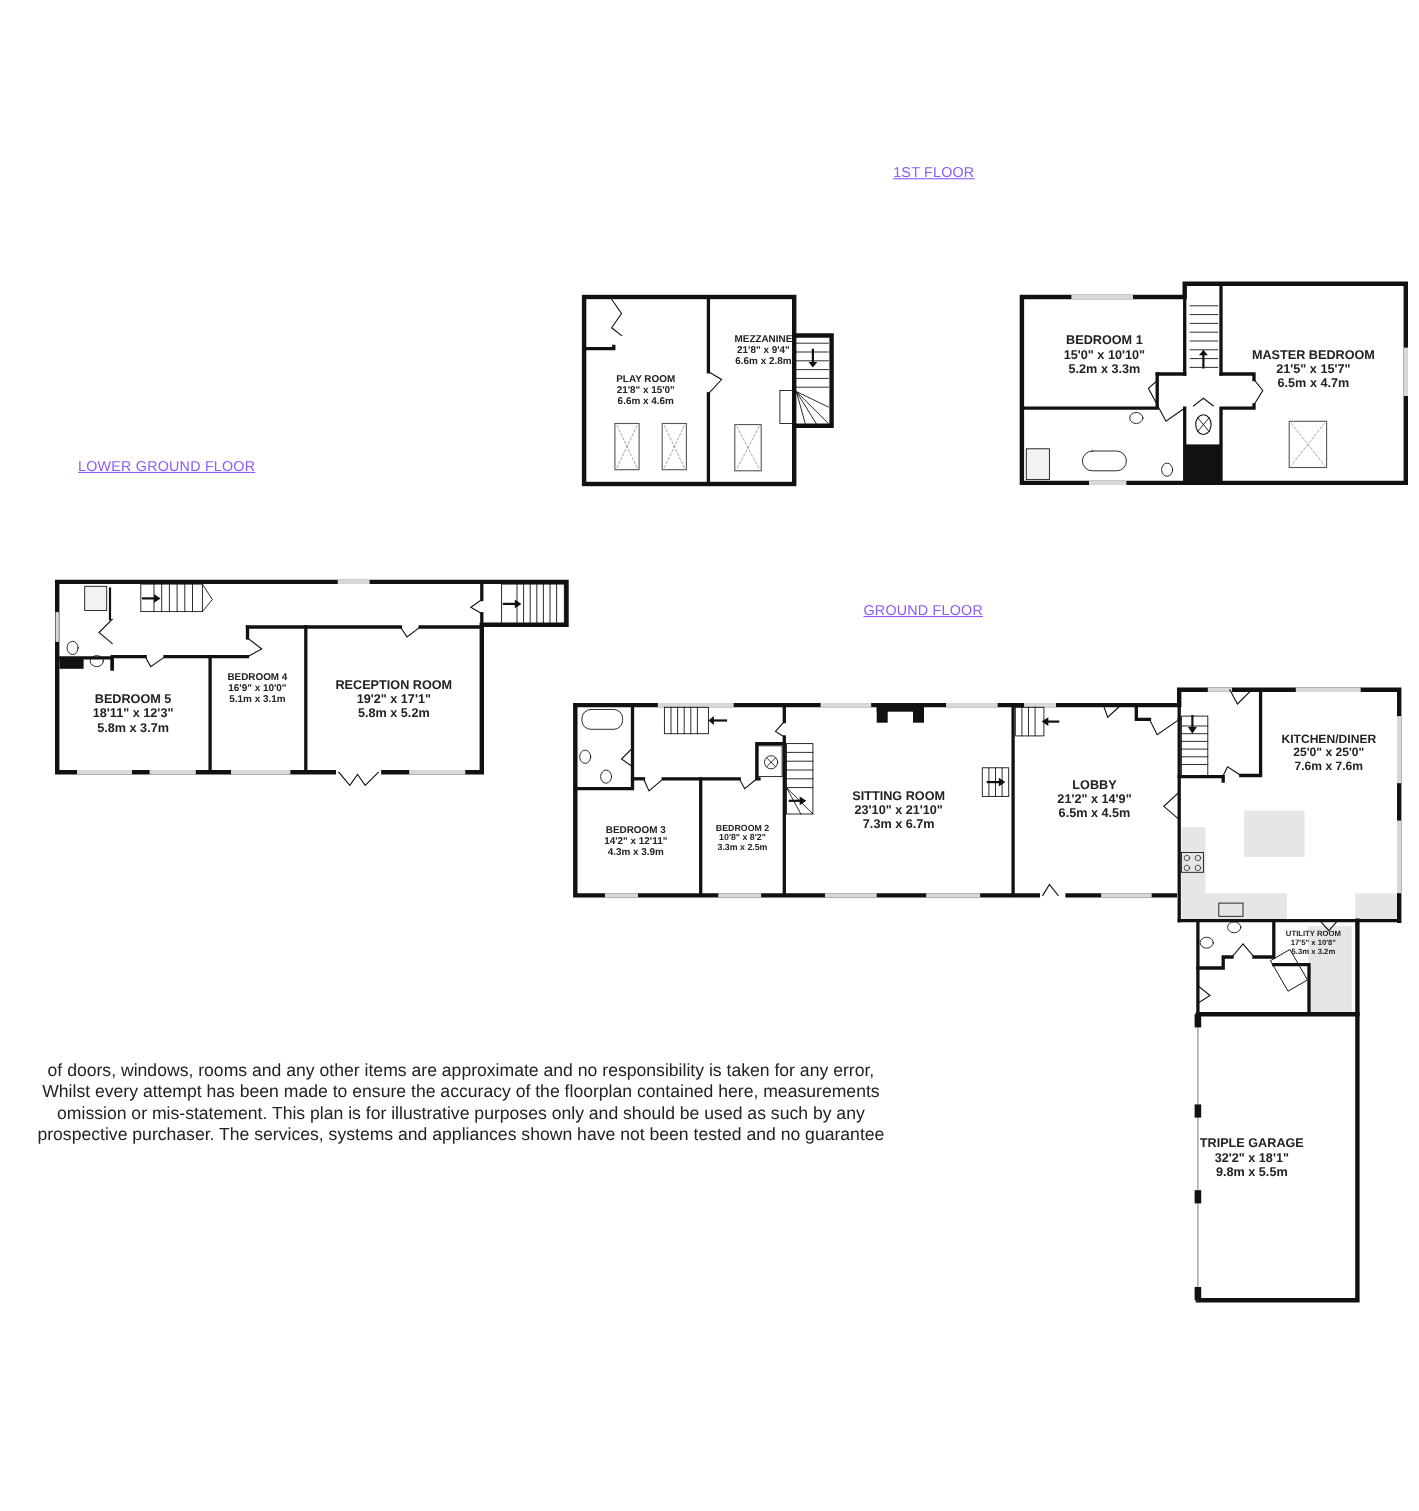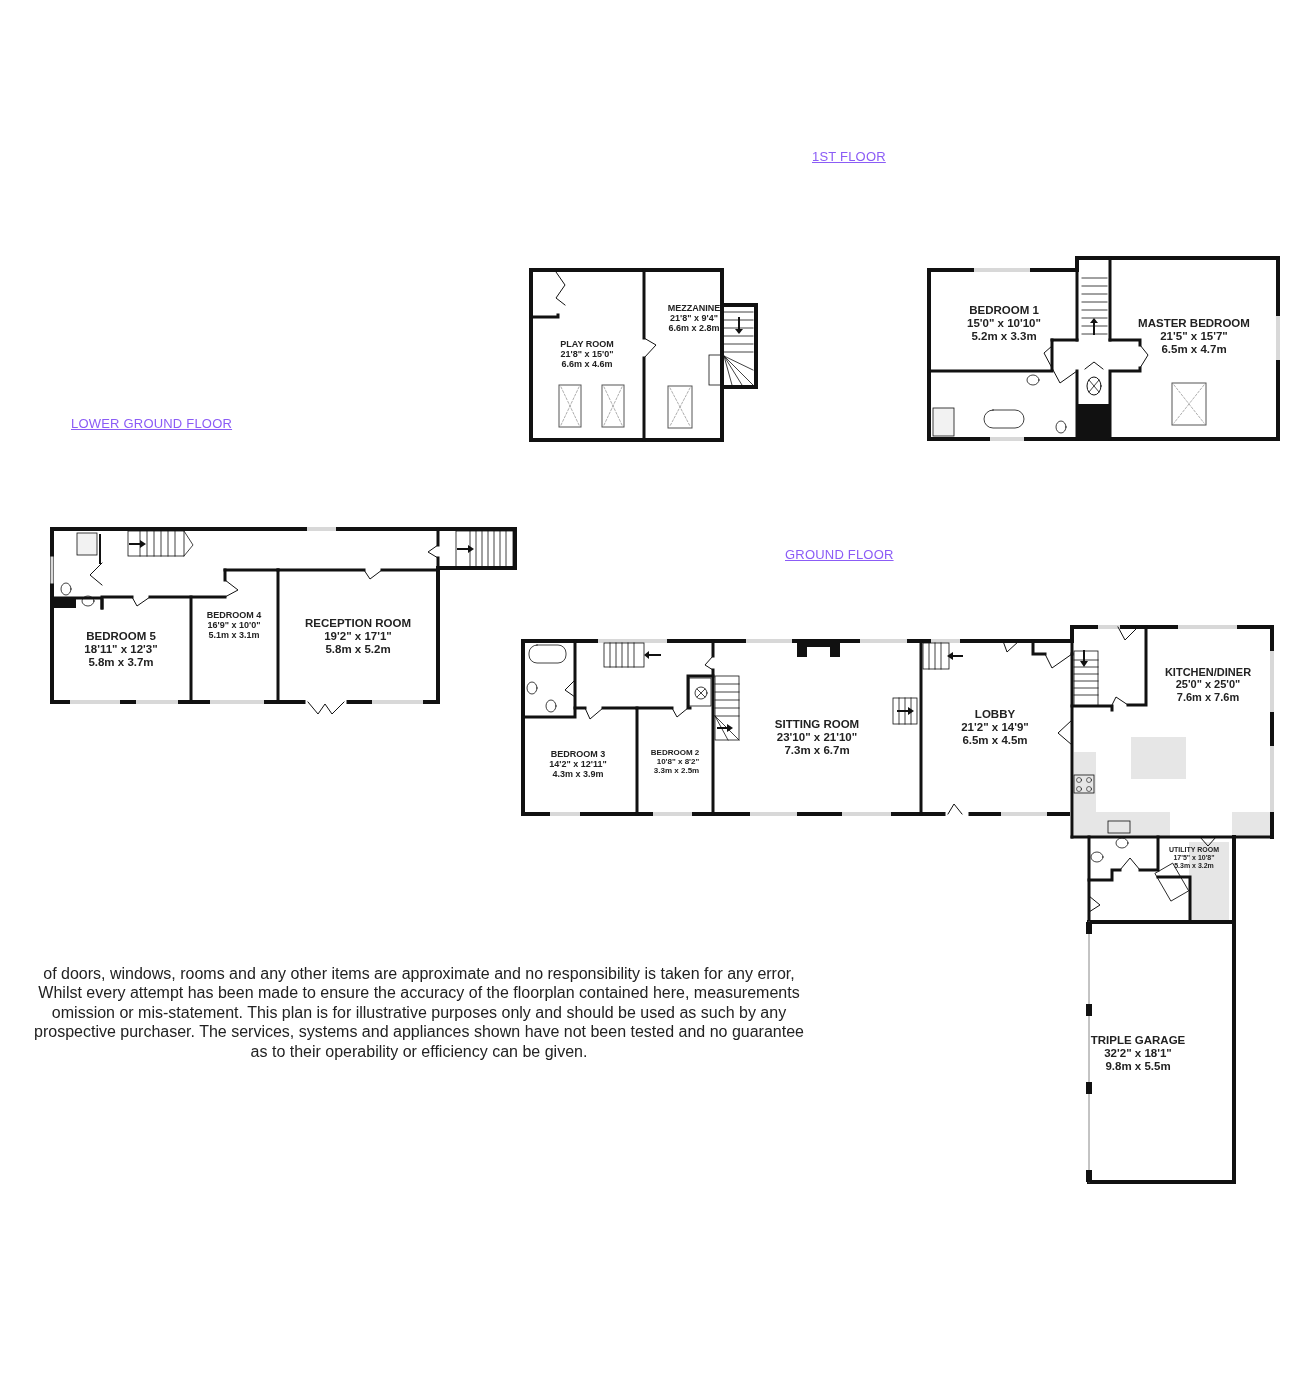--- a/index.html
+++ b/index.html
@@ -362,21 +362,21 @@
   <span class="name">RECEPTION ROOM</span>
   <span class="imp">19'2"  x 17'1"</span>
   <span class="met">5.8m  x 5.2m</span>
 </div>
 
 <div class="room-label sm" style="left:578px; top:749px;">
   <span class="name">BEDROOM 3</span>
   <span class="imp">14'2"  x 12'11"</span>
   <span class="met">4.3m  x 3.9m</span>
 </div>
-<div class="room-label sm" style="left:675px; top:749px; font-size:8px;text-align:right;">
+<div class="room-label sm" style="left:675px; top:749px; font-size:8px;">
   <span class="name">BEDROOM 2</span>
   <span class="imp">10'8"  x 8'2"</span>
   <span class="met">3.3m  x 2.5m</span>
 </div>
 <div class="room-label md" style="left:817px; top:718px;">
   <span class="name">SITTING ROOM</span>
   <span class="imp">23'10"  x 21'10"</span>
   <span class="met">7.3m  x 6.7m</span>
 </div>
 <div class="room-label md" style="left:995px; top:708px;">
@@ -398,14 +398,13 @@
   <span class="name">TRIPLE GARAGE</span>
   <span class="imp">32'2"  x 18'1"</span>
   <span class="met">9.8m  x 5.5m</span>
 </div>
 
 <div class="disclaimer">
   <div>of doors, windows, rooms and any other items are approximate and no responsibility is taken for any error,</div>
   <div>Whilst every attempt has been made to ensure the accuracy of the floorplan contained here, measurements</div>
   <div>omission or mis-statement. This plan is for illustrative purposes only and should be used as such by any</div>
   <div>prospective purchaser. The services, systems and appliances shown have not been tested and no guarantee</div>
-  <div>as to their operability or efficiency can be given.</div>
 </div>
 
 </body></html>

